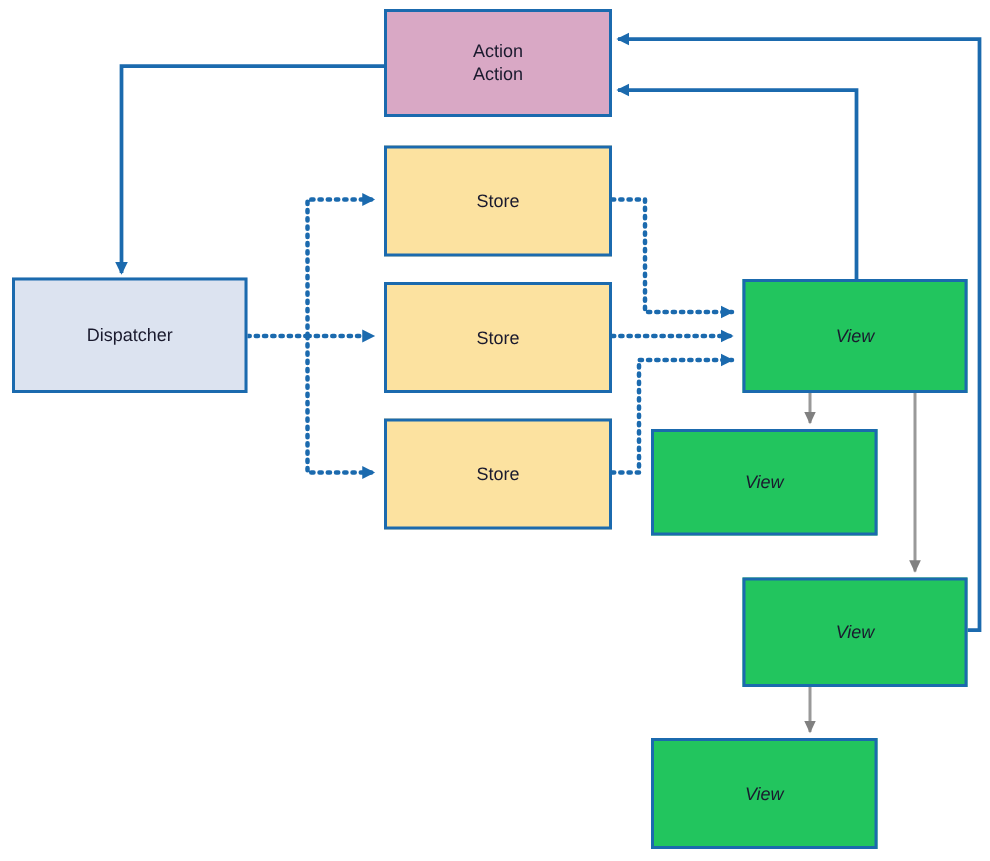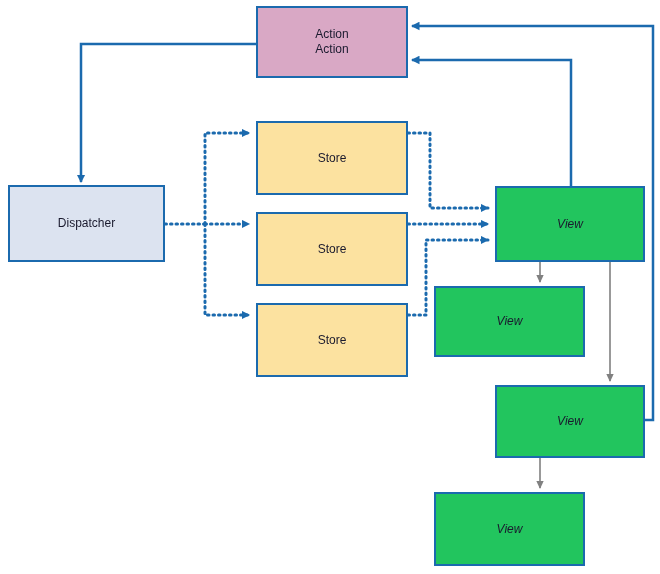--- a/index.html
+++ b/index.html
@@ -3,21 +3,21 @@
 <meta charset="utf-8">
 <style>
   html,body{margin:0;padding:0;background:#ffffff;}
   body{font-family:"Liberation Sans",sans-serif;}
   #canvas{position:relative;width:660px;height:574px;background:#ffffff;overflow:hidden;}
   .node{position:absolute;box-sizing:border-box;border:2px solid #1B6AAE;
         display:flex;align-items:center;justify-content:center;text-align:center;
         font-size:12px;color:#1a1a2e;line-height:1.25;}
   .node.dispatcher{background:#DCE3F0;}
   .node.action{background:#D9A8C5;}
-  .node.store{background:#FCE2A0;margin-top:24px;}
+  .node.store{background:#FCE2A0;}
   .node.view{background:#22c55e;font-style:italic;}
   svg.edges{position:absolute;left:0;top:0;width:660px;height:574px;overflow:visible;}
 </style>
 </head>
 <body>
 
 <div id="canvas">
 
   <svg class="edges" viewBox="0 0 660 574" xmlns="http://www.w3.org/2000/svg">
     <defs>

